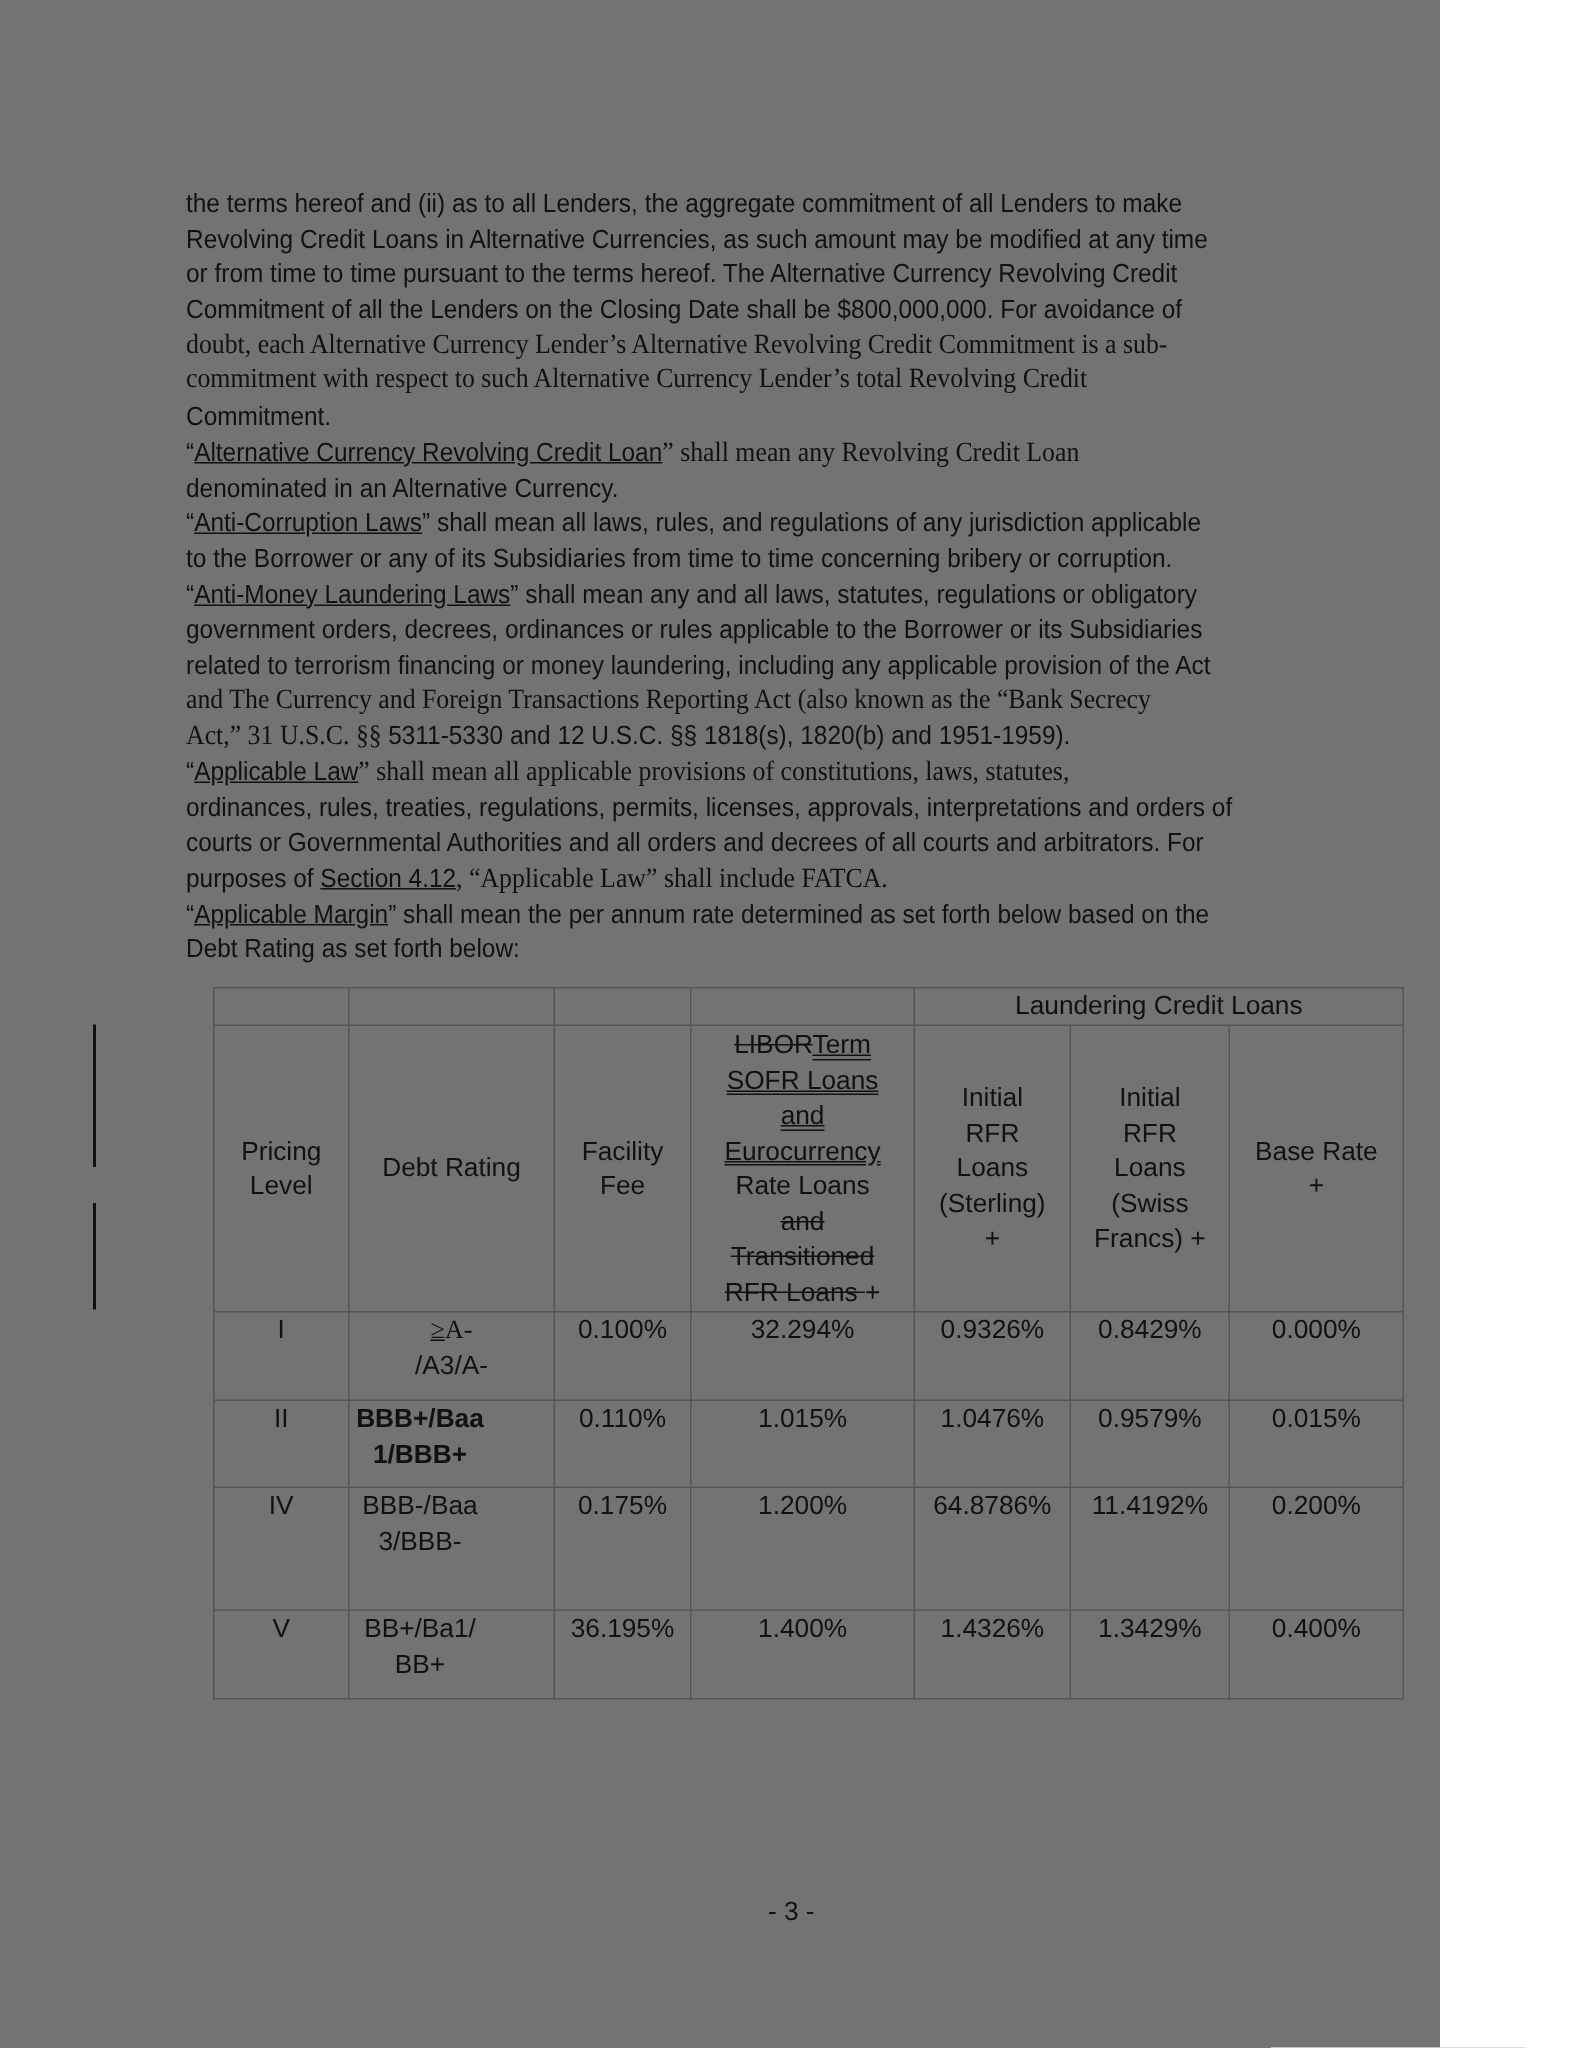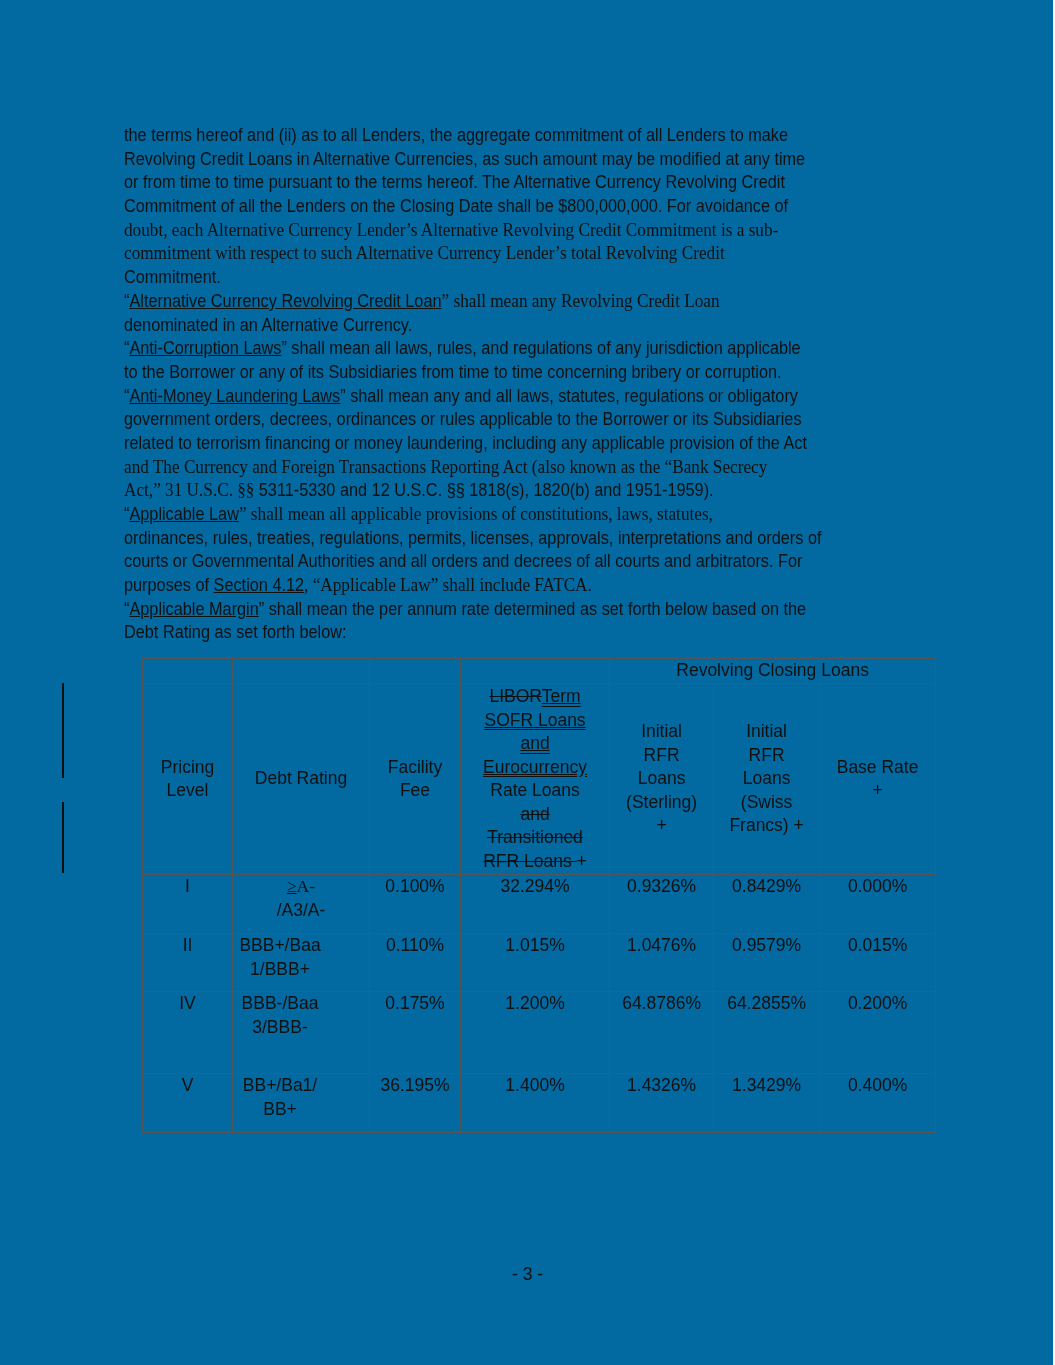--- a/index.html
+++ b/index.html
@@ -1,17 +1,17 @@
 <!DOCTYPE html>
 <html><head>
 <meta charset="utf-8">
 <style>
   html, body { margin: 0; padding: 0; background: #ffffff; }
   body { width: 1055px; height: 1365px; position: relative; overflow: hidden; color: #111; }
-  .page { position: absolute; left: 0; top: 0; width: 1053px; height: 1365px; background: #0369a1; }
+  .page { position: absolute; left: 0; top: 0; width: 960px; height: 1365px; background: #737373; }
   .body-text {
     position: absolute; left: 124px; top: 124px; width: 830px;
     font-family: "Liberation Sans", sans-serif; font-size: 17.5px; line-height: 23.7px;
   }
   .line { white-space: nowrap; height: 23.7px; transform-origin: left center; transform: scaleX(0.93); }
   .serif { font-family: "Liberation Serif", serif; font-size: 18.5px; }
   .u { text-decoration: underline; }
   table.margin-table {
     position: absolute; left: 142px; top: 658px; border-collapse: collapse;
     font-family: "Liberation Sans", sans-serif; font-size: 17.5px; line-height: 23.5px;
@@ -95,21 +95,21 @@
         <col style="width:104px">
         <col style="width:106px">
         <col style="width:116px">
     </colgroup>
     <tbody>
         <tr class="hdr-row-1">
       <td></td>
       <td></td>
       <td></td>
       <td></td>
-      <td colspan="3">Revolving Closing Loans</td>
+      <td colspan="3">Laundering Credit Loans</td>
     </tr>
     <tr class="hdr-row-2">
       <th>
         <span>Pricing</span><br>
         <span>Level</span>
       </th>
       <th>Debt Rating</th>
       <th>
         <span>Facility</span><br>
         <span>Fee</span>
@@ -144,37 +144,37 @@
       <td class="rating"><span class="ge">≥</span><span class="serif-a">A-</span><br><span>/A3/A-</span></td>
       <td>0.100%</td>
       <td>32.294%</td>
       <td>0.9326%</td>
       <td>0.8429%</td>
       <td>0.000%</td>
     </tr>
     <tr class="data-row" style="height:58px">
       <td>II</td>
       <td class="rating">
-            <div style="width:86px;word-break:break-all;">BBB+/Baa1/BBB+</div>
+            <div style="width:86px;word-break:break-all;font-weight:bold;">BBB+/Baa1/BBB+</div>
           </td>
       <td>0.110%</td>
       <td>1.015%</td>
       <td>1.0476%</td>
       <td>0.9579%</td>
       <td>0.015%</td>
     </tr>
     <tr class="data-row" style="height:82px">
       <td>IV</td>
       <td class="rating">
             <div style="width:86px;word-break:break-all;">BBB-/Baa3/BBB-</div>
           </td>
       <td>0.175%</td>
       <td>1.200%</td>
       <td>64.8786%</td>
-      <td>64.2855%</td>
+      <td>11.4192%</td>
       <td>0.200%</td>
     </tr>
     <tr class="data-row" style="height:59px">
       <td>V</td>
       <td class="rating">
             <div style="width:86px;word-break:break-all;text-align:center;">BB+/Ba1/BB+</div>
           </td>
       <td>36.195%</td>
       <td>1.400%</td>
       <td>1.4326%</td>

